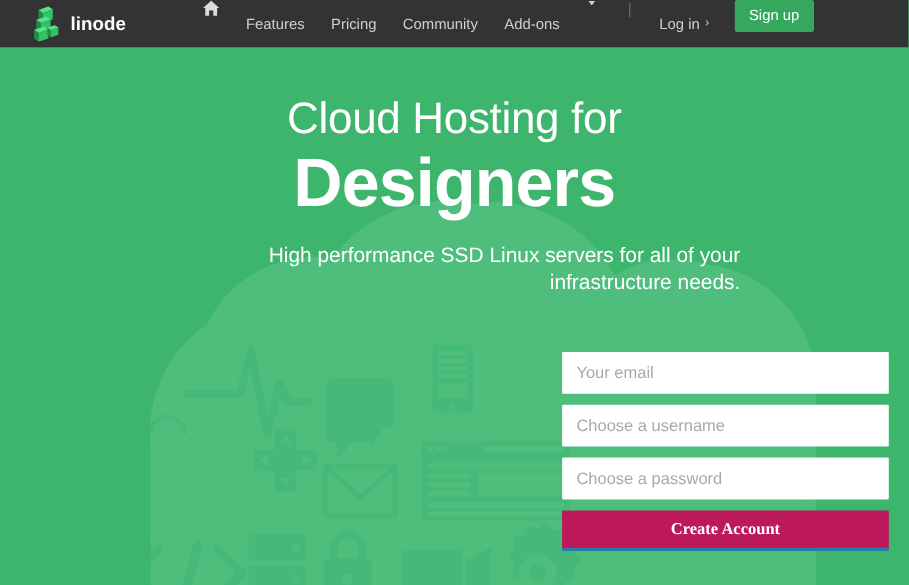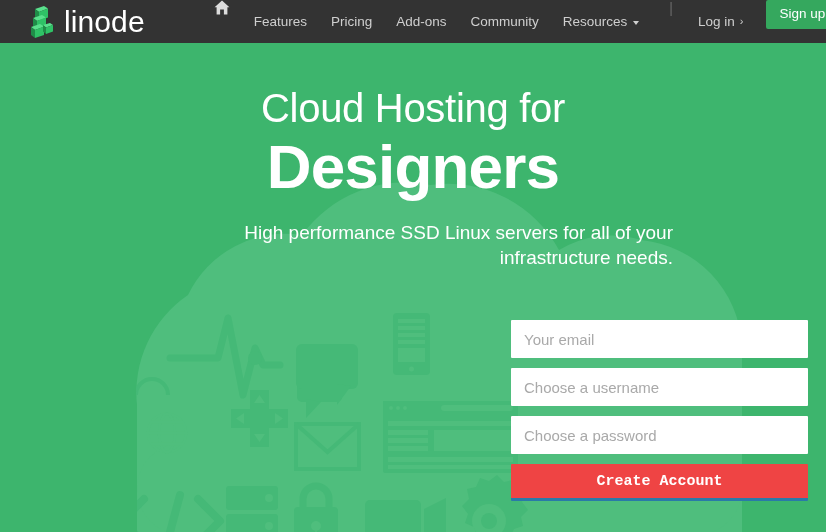--- a/index.html
+++ b/index.html
@@ -38,24 +38,24 @@
   .brand-mark {
     width: 30px;
     height: 34px;
     position: relative;
     flex: 0 0 auto;
   }
   .brand-mark svg { display: block; }
 
   .brand-text {
     color: #ffffff;
-    font-size: 30px;
+    font-size: 17px;
     letter-spacing: 0.1px;
     line-height: 1;
-    font-weight: 400;
+    font-weight: 700;
   }
 
   .nav-links {
     display: flex;
     align-items: flex-start;
     margin-left: 57px;
     height: 43px;
   }
 
   .nav-item {
@@ -188,23 +188,23 @@
     margin-bottom: 10px;
     border-radius: 1px;
   }
   .form-field::placeholder { color: #a9a9a9; opacity: 1; }
 
   .create-btn {
     width: 100%;
     height: 37px;
     border: 0;
     border-bottom: 3px solid #2a7aa8;
-    background: #ef4444;
+    background: #be185d;
     color: #ffffff;
-    font-family: Liberation Mono, monospace;
+    font-family: Liberation Serif, serif;
     font-size: 15px;
     font-weight: bold;
     cursor: pointer;
     border-radius: 1px;
     display: block;
   }
 </style>
 </head>
 <body>
 
@@ -249,29 +249,28 @@
 
     <a class="nav-item" href="#">
       <span>Features</span>
     </a>
 
     <a class="nav-item" href="#">
       <span>Pricing</span>
     </a>
 
     <a class="nav-item" href="#">
+      <span>Community</span>
+    </a>
+
+    <a class="nav-item" href="#">
       <span>Add-ons</span>
     </a>
 
     <a class="nav-item" href="#">
-      <span>Community</span>
-    </a>
-
-    <a class="nav-item" href="#">
-      <span>Resources</span>
       <span class="caret"></span>
     </a>
 
     <span class="nav-divider">|</span>
 
     <a class="nav-item" href="#">
       <span>Log in</span>
       <span class="login-chevron">›</span>
     </a>
 

